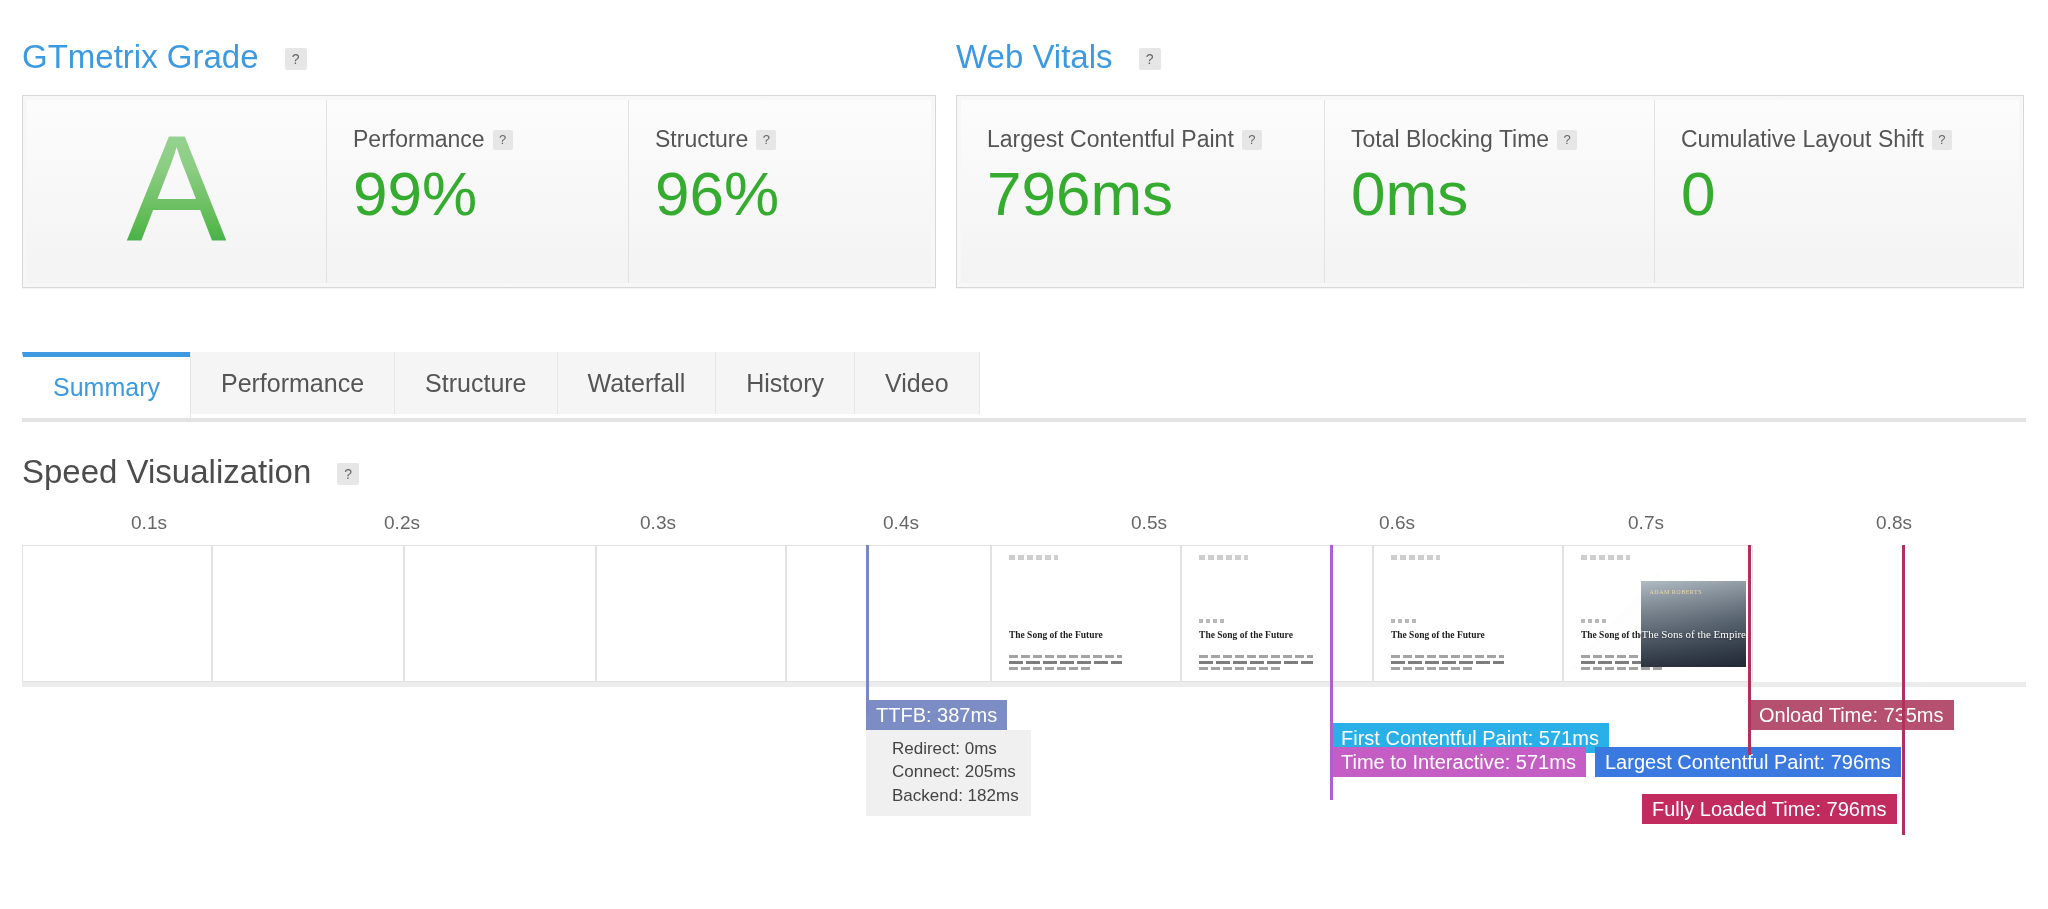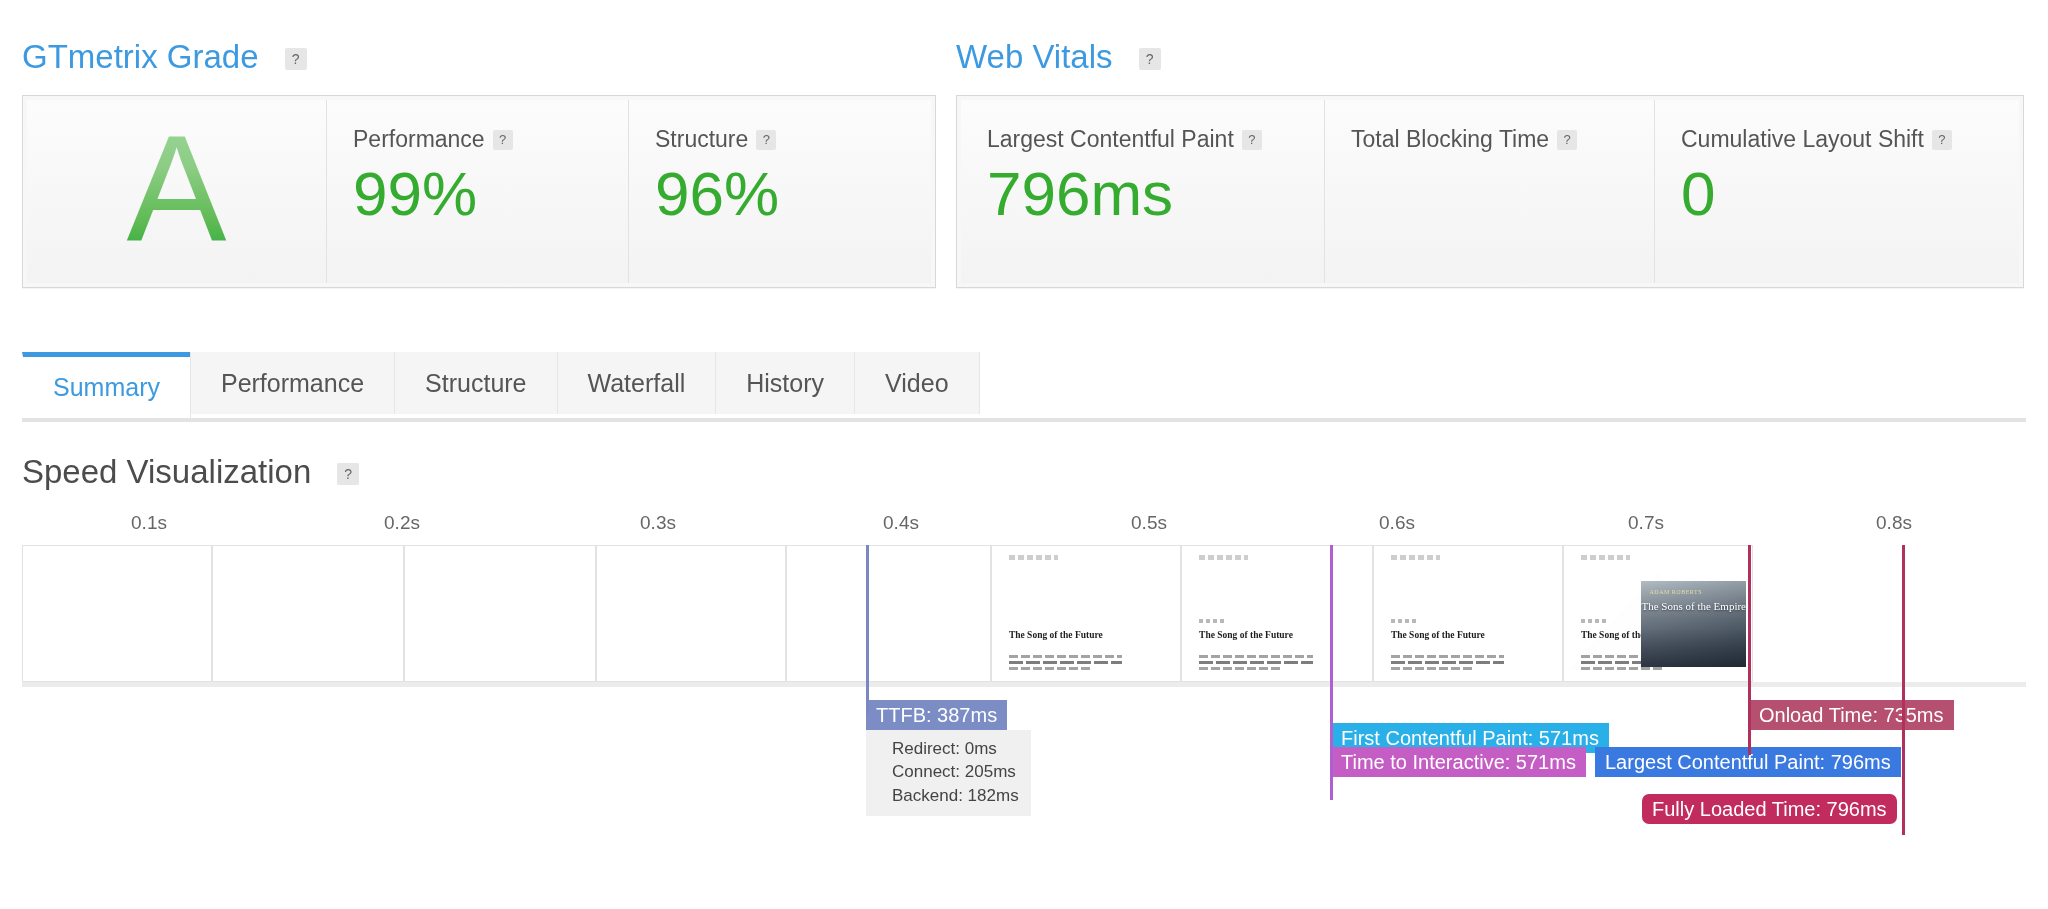--- a/index.html
+++ b/index.html
@@ -161,21 +161,21 @@
   .mini-body i:nth-child(2){ background: repeating-linear-gradient(90deg,#5d5d5d 0 14px,transparent 14px 17px); }
   .mini-body i:nth-child(3){ width: 72%; }
 
   .mini-cover {
     position: absolute; right: 3%; top: 26%;
     width: 56%; height: 64%;
     background:
       linear-gradient(180deg, rgba(30,40,55,.05) 0%, rgba(45,55,70,.45) 55%, rgba(25,32,45,.75) 100%),
       linear-gradient(160deg,#b9c4cc 0%,#8f9aa3 40%,#5d6a74 75%,#39434d 100%);
     display: flex; flex-direction: column;
-    align-items: center; justify-content: flex-start;
+    align-items: center; justify-content: center;
     overflow: hidden;
   }
   .mini-cover .auth {
     font-size: 6px; color: #e9d9a8; letter-spacing: .5px;
     font-family: "Liberation Serif", serif;
     position: absolute; top: 9%; left: 8%;
   }
   .mini-cover .ct {
     font-size: 11px; color: #fff; line-height: 1.1;
     font-family: "Liberation Serif", serif;
@@ -262,20 +262,21 @@
         <span>Largest Contentful Paint</span>
         <span class="qmark sm">?</span>
       </div>
       <div class="card-value">796ms</div>
     </div>
     <div class="card" style="width:330px;height:183px;">
       <div class="card-label">
         <span>Total Blocking Time</span>
         <span class="qmark sm">?</span>
       </div>
+      <div class="card-value">0ms</div>
     </div>
     <div class="card" style="width:364px;height:183px;">
       <div class="card-label">
         <span>Cumulative Layout Shift</span>
         <span class="qmark sm">?</span>
       </div>
       <div class="card-value">0</div>
     </div>
   </div>
 </div>
@@ -390,19 +391,19 @@
 <div class="badges" id="badges">
     <div class="marker" style="left: 866px; top: 545px; height: 170px; background: rgb(123, 135, 196);"></div>
     <div class="marker" style="left: 1330px; top: 545px; height: 255px; background: rgb(176, 94, 208);"></div>
     <div class="marker" style="left: 1748px; top: 545px; height: 210px; background: rgb(178, 48, 94);"></div>
     <div class="marker" style="left: 1902px; top: 545px; height: 290px; background: rgb(178, 48, 94);"></div>
     <div class="badge" style="left: 866px; top: 700px; background: rgb(123, 141, 196); padding-left: 10px;">TTFB: 387ms</div>
     <div class="badge" style="left: 1331px; top: 700px; background: rgb(41, 176, 232); margin-top: 23px;">First Contentful Paint: 571ms</div>
     <div class="badge" style="left: 1749px; top: 700px; background: rgb(181, 80, 112);">Onload Time: 735ms</div>
     <div class="badge" style="left: 1331px; top: 747px; background: rgb(196, 94, 196);">Time to Interactive: 571ms</div>
     <div class="badge" style="left: 1595px; top: 747px; background: rgb(58, 122, 224);">Largest Contentful Paint: 796ms</div>
-    <div class="badge" style="left: 1642px; top: 794px; background: rgb(194, 43, 94); border-radius: 7px;">Fully Loaded Time: 796ms</div>
+    <div class="badge" style="left: 1642px; top: 794px; background: rgb(194, 43, 94);">Fully Loaded Time: 796ms</div>
     <div class="tooltip" style="left: 866px; top: 730px;">
       <div>Redirect: 0ms</div>
       <div>Connect: 205ms</div>
       <div>Backend: 182ms</div>
     </div>
   </div>
 
 </body></html>

